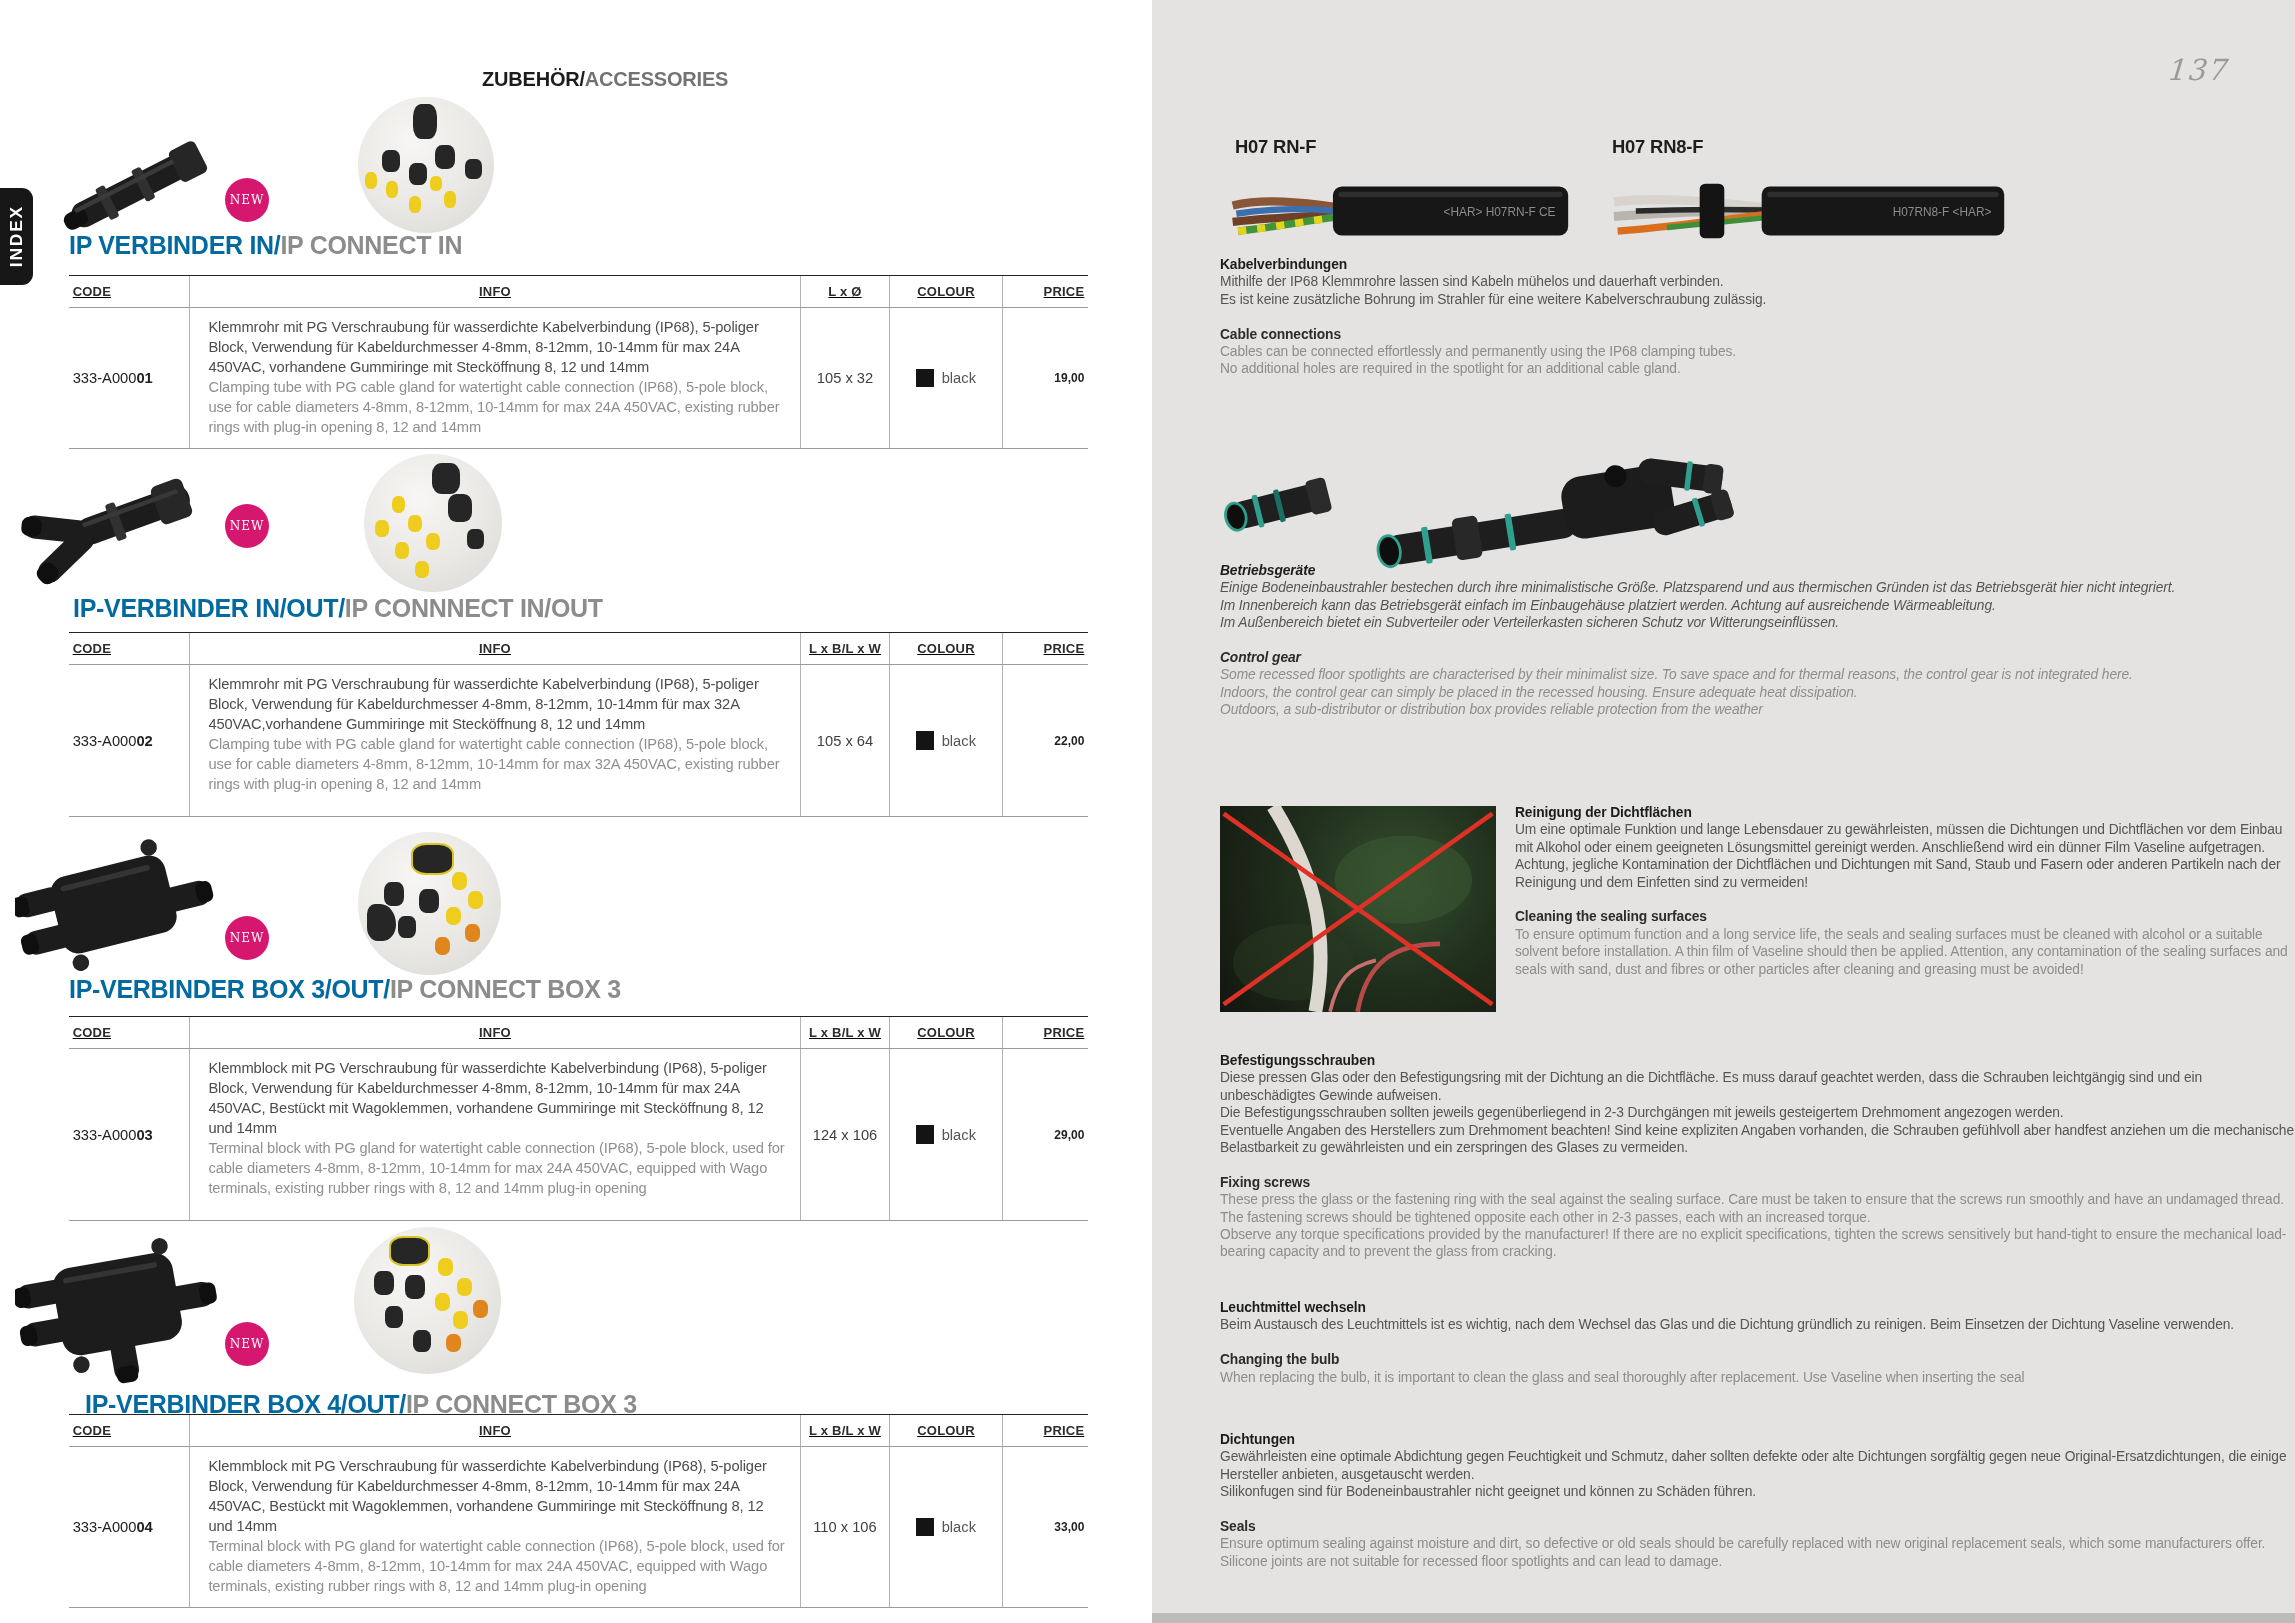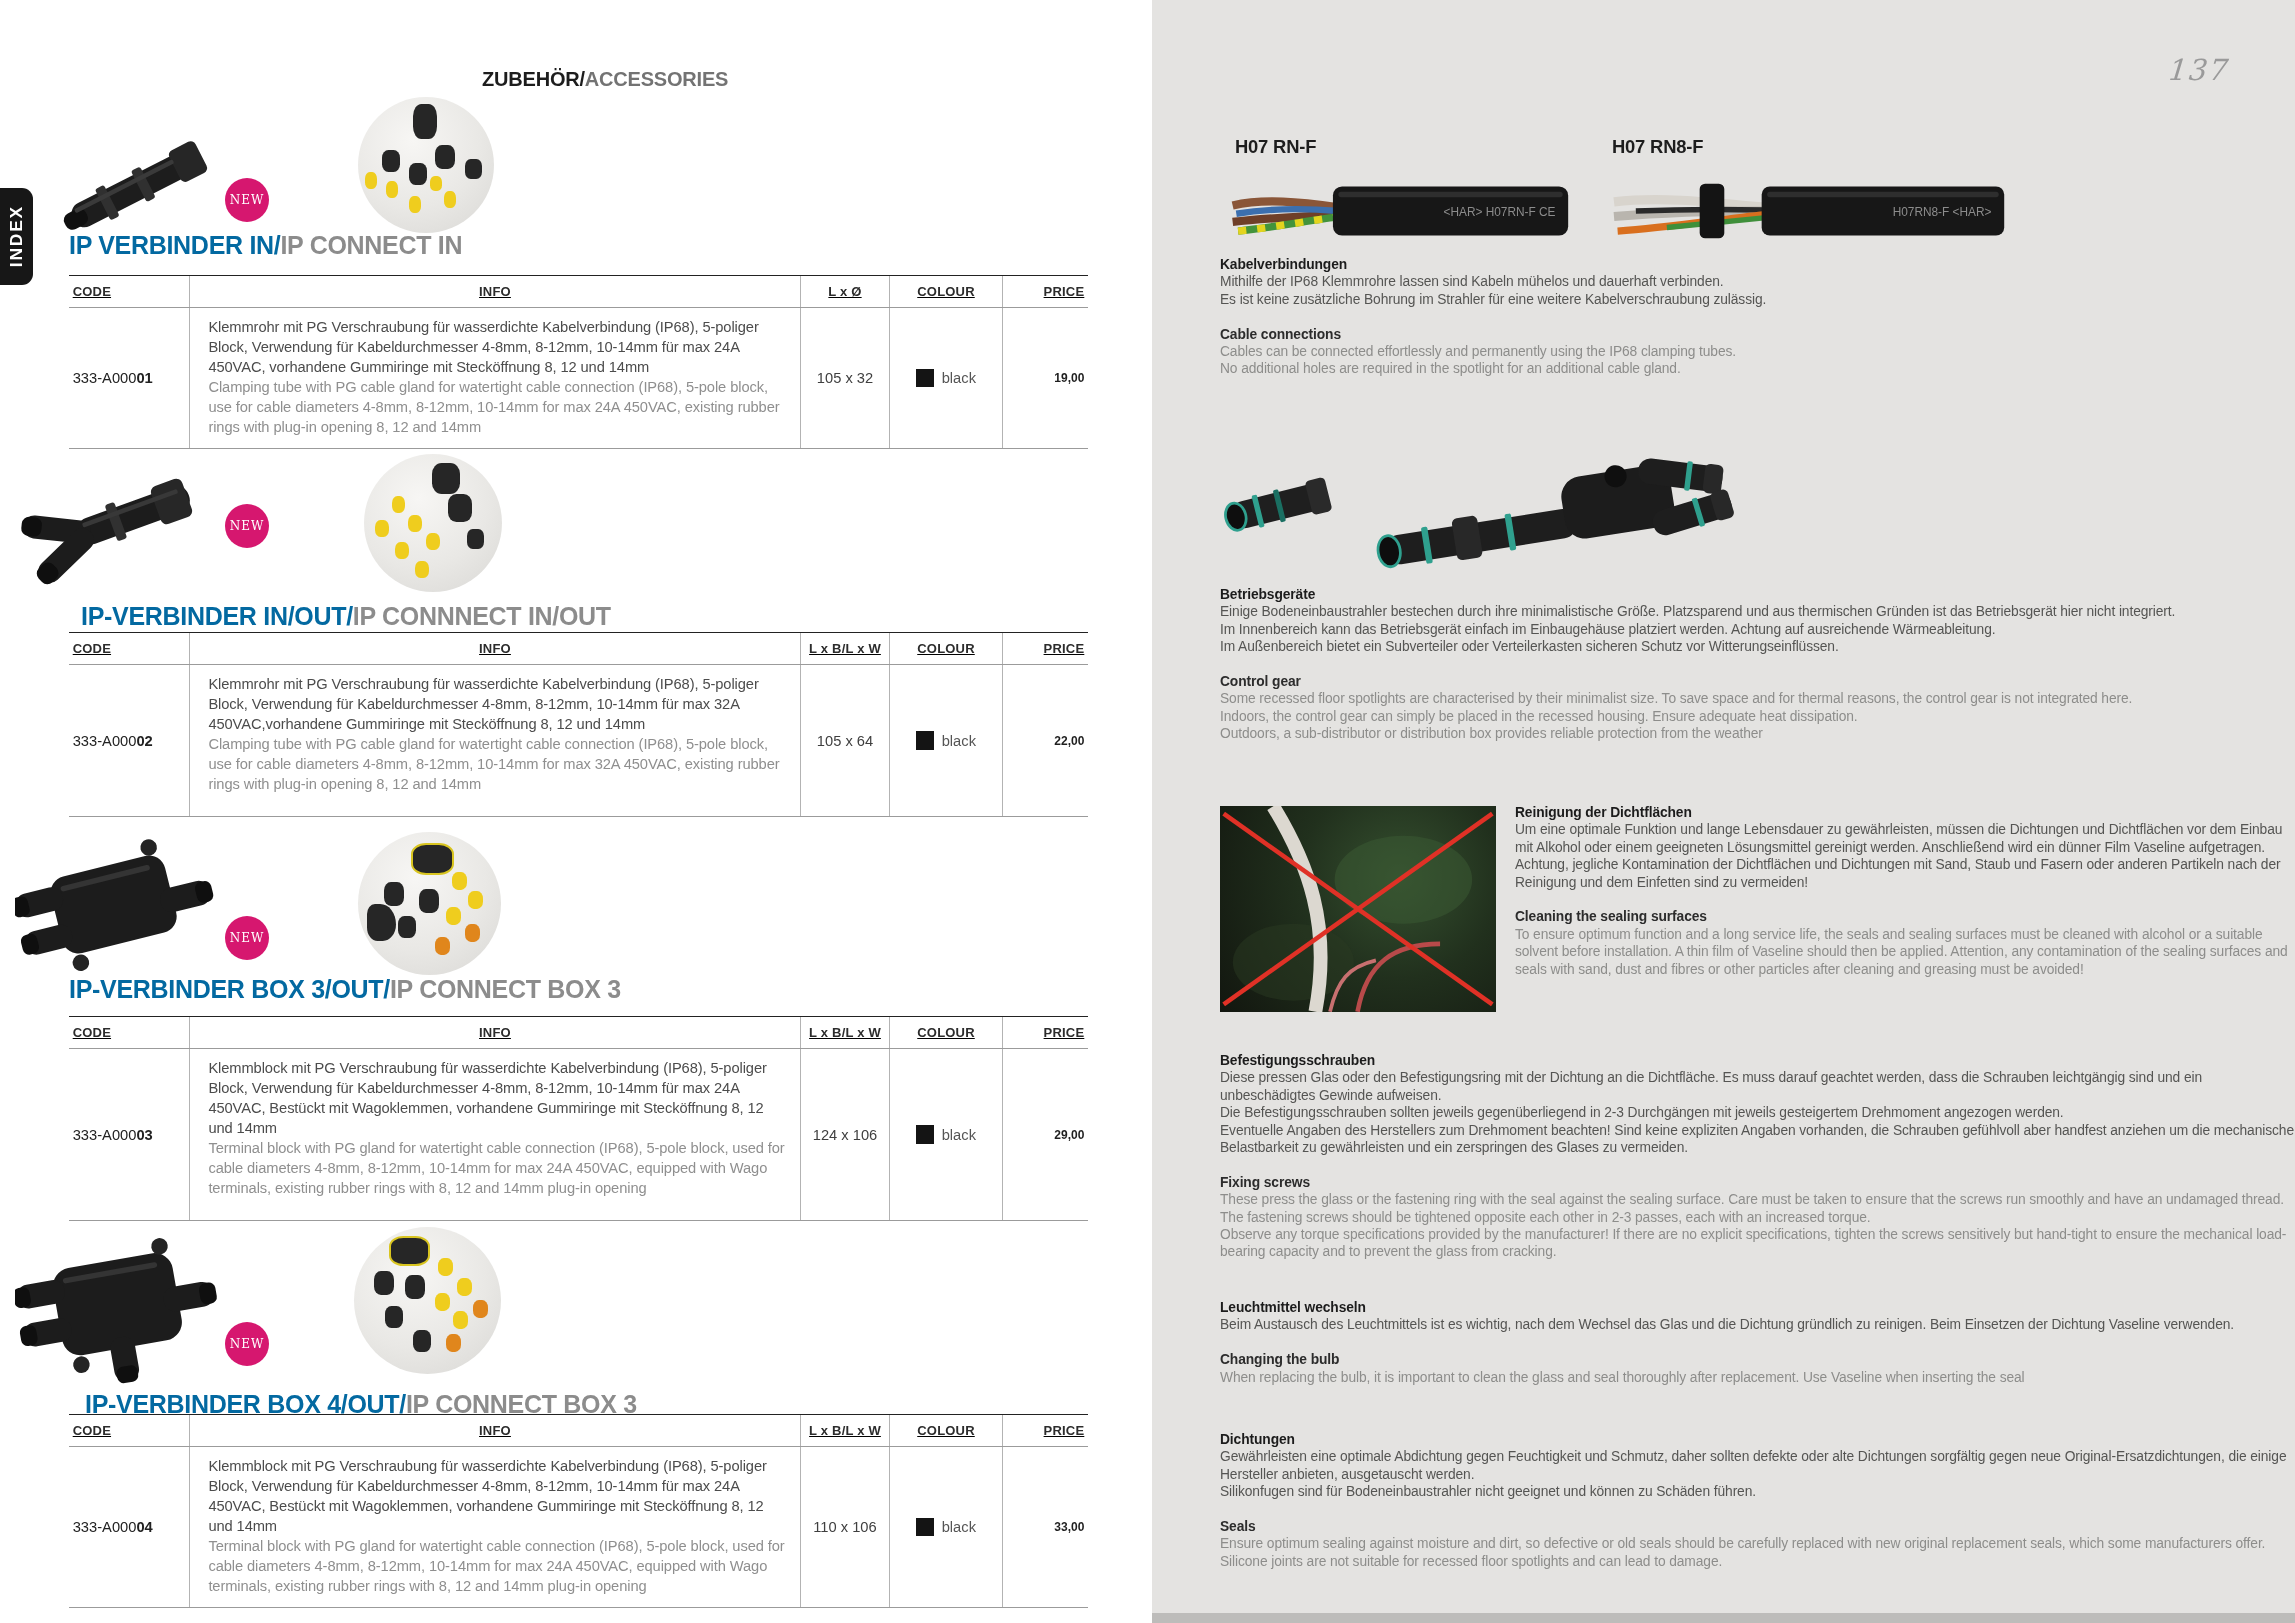--- a/index.html
+++ b/index.html
@@ -154,21 +154,21 @@
     <i class="gl-bk" style="left:68px;top:9.2px;width:27.5px;height:31px;"></i>
     <i class="gl-bk" style="left:84px;top:40px;width:24px;height:27.5px;"></i>
     <i class="gl-bk" style="left:103px;top:75px;width:16.5px;height:20px;"></i>
     <i class="gl-yl" style="left:27.5px;top:42px;width:13.8px;height:17.4px;"></i>
     <i class="gl-yl" style="left:11px;top:66px;width:13.8px;height:17.4px;"></i>
     <i class="gl-yl" style="left:44px;top:61px;width:13.8px;height:17.4px;"></i>
     <i class="gl-yl" style="left:31px;top:88px;width:13.8px;height:17.4px;"></i>
     <i class="gl-yl" style="left:62px;top:79px;width:13.8px;height:17.4px;"></i>
     <i class="gl-yl" style="left:51px;top:107px;width:13.8px;height:17.4px;"></i>
   </div>
-  <h2 class="prod-title" style="top:590px;margin:12px;">
+  <h2 class="prod-title" style="top:590px;margin:4px;">
     <span class="pt-black">IP-VERBINDER IN/OUT/</span><span class="pt-gray">IP CONNNECT IN/OUT</span>
   </h2>
   <div class="ptable" style="top:632px;">
     <div class="t-head">
       <div class="hc w-code h-code">CODE</div>
       <div class="hc w-info h-info bl">INFO</div>
       <div class="hc w-size h-size bl">L x B/L x W</div>
       <div class="hc w-col h-col bl">COLOUR</div>
       <div class="hc w-price h-price bl">PRICE</div>
     </div>
@@ -370,21 +370,21 @@
           <rect x="352" y="50" width="6" height="32" rx="2" fill="#2fa08e"></rect>
         </g>
       <g transform="rotate(-8 350 112)">
           <rect x="308" y="98" width="88" height="28" rx="13" fill="#1e1e1e"></rect>
           <rect x="376" y="96" width="20" height="32" rx="6" fill="#282828"></rect>
           <rect x="356" y="96" width="6" height="32" rx="2" fill="#2fa08e"></rect>
         </g>
     </g>
   </svg>
 
-  <div class="rsec" style="left:1220px;top:586px;width:1070px;">
+  <div class="rsec" style="left:1220px;top:562px;width:1070px;font-style:italic;">
     <div class="rt">Betriebsgeräte</div>
     <div class="rde">Einige Bodeneinbaustrahler bestechen durch ihre minimalistische Größe. Platzsparend und aus thermischen Gründen ist das Betriebsgerät hier nicht integriert.</div>
     <div class="rde">Im Innenbereich kann das Betriebsgerät einfach im Einbaugehäuse platziert werden. Achtung auf ausreichende Wärmeableitung.</div>
     <div class="rde">Im Außenbereich bietet ein Subverteiler oder Verteilerkasten sicheren Schutz vor Witterungseinflüssen.</div>
     <div class="rt en-t">Control gear</div>
     <div class="ren">Some recessed floor spotlights are characterised by their minimalist size. To save space and for thermal reasons, the control gear is not integrated here.</div>
     <div class="ren">Indoors, the control gear can simply be placed in the recessed housing. Ensure adequate heat dissipation.</div>
     <div class="ren">Outdoors, a sub-distributor or distribution box provides reliable protection from the weather</div>
   </div>
 

